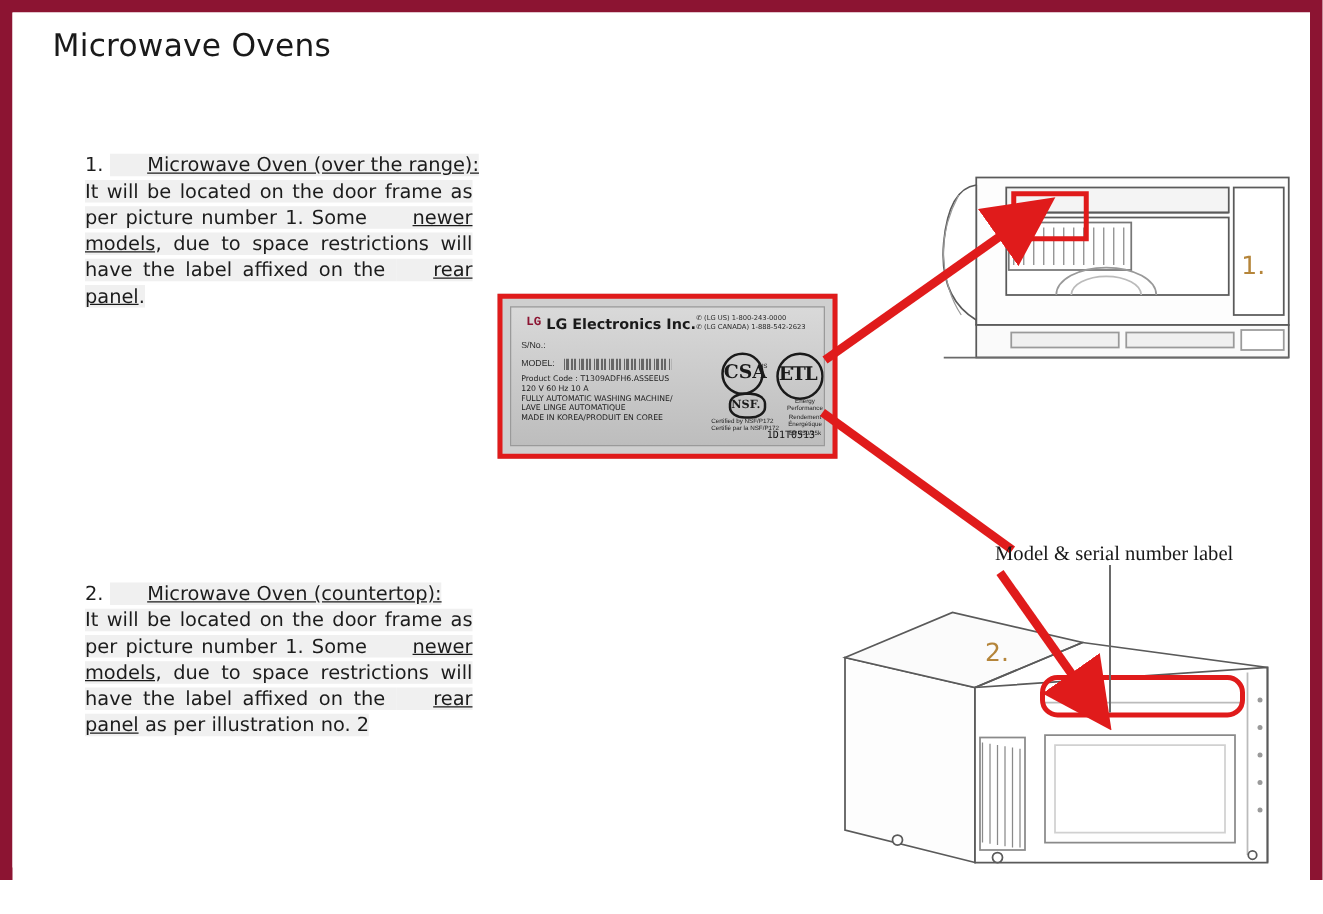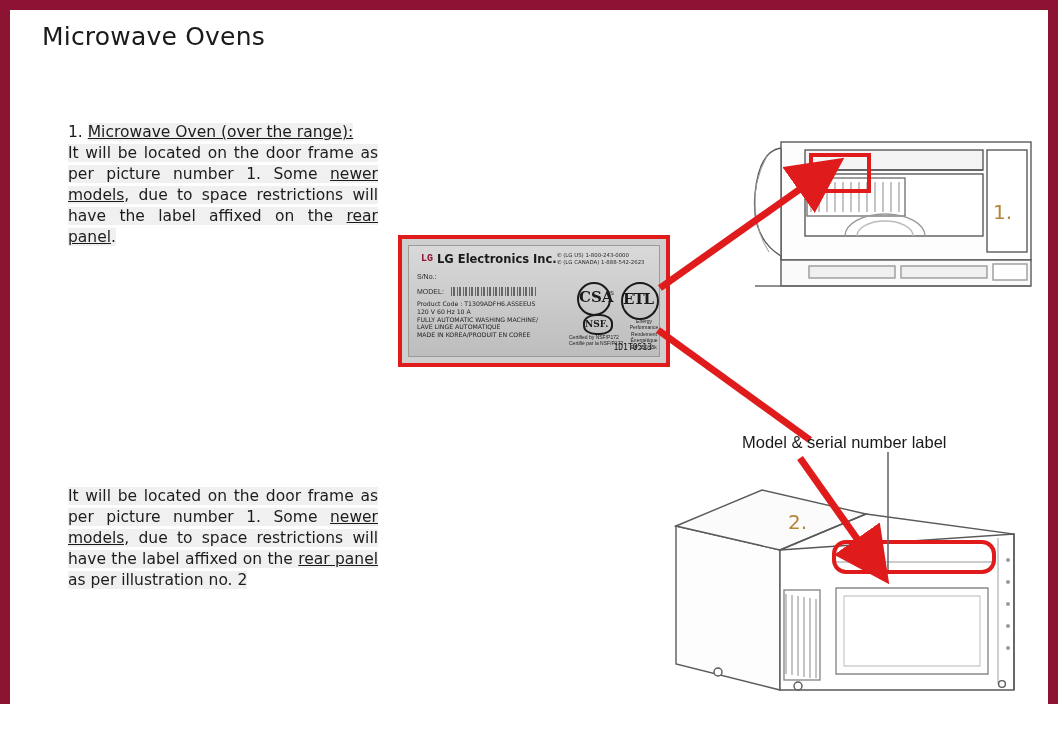--- a/index.html
+++ b/index.html
@@ -52,20 +52,21 @@
   }
   .textblock .hdr {
     white-space: nowrap;
   }
   .num {
     color: #1c1c1c;
   }
   .ul {
     text-decoration: underline;
     background: #f0f0f0;
+    padding-left: 30px;
   }
   .hl {
     background: #f0f0f0;
   }
   #block1 { left: 58px; top: 112px; }
   #block2 { left: 58px; top: 455px; }
 
   
   #label-wrap {
     position: absolute;
@@ -234,46 +235,49 @@
 
   
   #arrows {
     position: absolute;
     left: 0; top: 0;
     width: 1038px; height: 711px;
     pointer-events: none;
   }
   .callout-text {
     position: absolute;
-    left: 732px;
+    left: 786px;
     top: 423px;
     font-size: 16.5px;
     color: #1a1a1a;
-    font-family: Liberation Sans, sans-serif;
+    font-family: Liberation Serif, serif;
     white-space: nowrap;
   }
 </style>
 </head>
 <body>
 
 <div id="page">
   <div id="inner">
 
     <div class="page-title">Microwave Ovens</div>
 
     <div class="textblock" id="block1">
       <span class="hdr">
         <span class="num">1.</span>
         <span class="ul">Microwave Oven (over the range):</span>
       </span><br>
       <span class="hl">It will be located on the door frame as per picture number 1. Some </span><span class="ul">newer models</span><span class="hl">, due to space restrictions will have the label affixed on the </span><span class="ul">rear panel</span><span class="hl">.</span>
     </div>
 
     <div class="textblock" id="block2">
-      <br>
+      <span class="hdr">
+        <span class="num">2.</span>
+        <span class="ul">Microwave Oven (countertop):</span>
+      </span><br>
       <span class="hl">It will be located on the door frame as per picture number 1. Some </span><span class="ul">newer models</span><span class="hl">, due to space restrictions will have the label affixed on the </span><span class="ul">rear panel</span><span class="hl"> as per illustration no. 2</span>
     </div>
 
     <div id="label-wrap">
       <div id="label-inner">
         <div class="lbl-logo">LG</div>
         <div class="lbl-co">LG Electronics Inc.</div>
         <div class="lbl-tel" style="white-space:pre-line">✆ (LG US) 1-800-243-0000
 ✆ (LG CANADA) 1-888-542-2623</div>
         <div class="lbl-sno">S/No.:</div>

